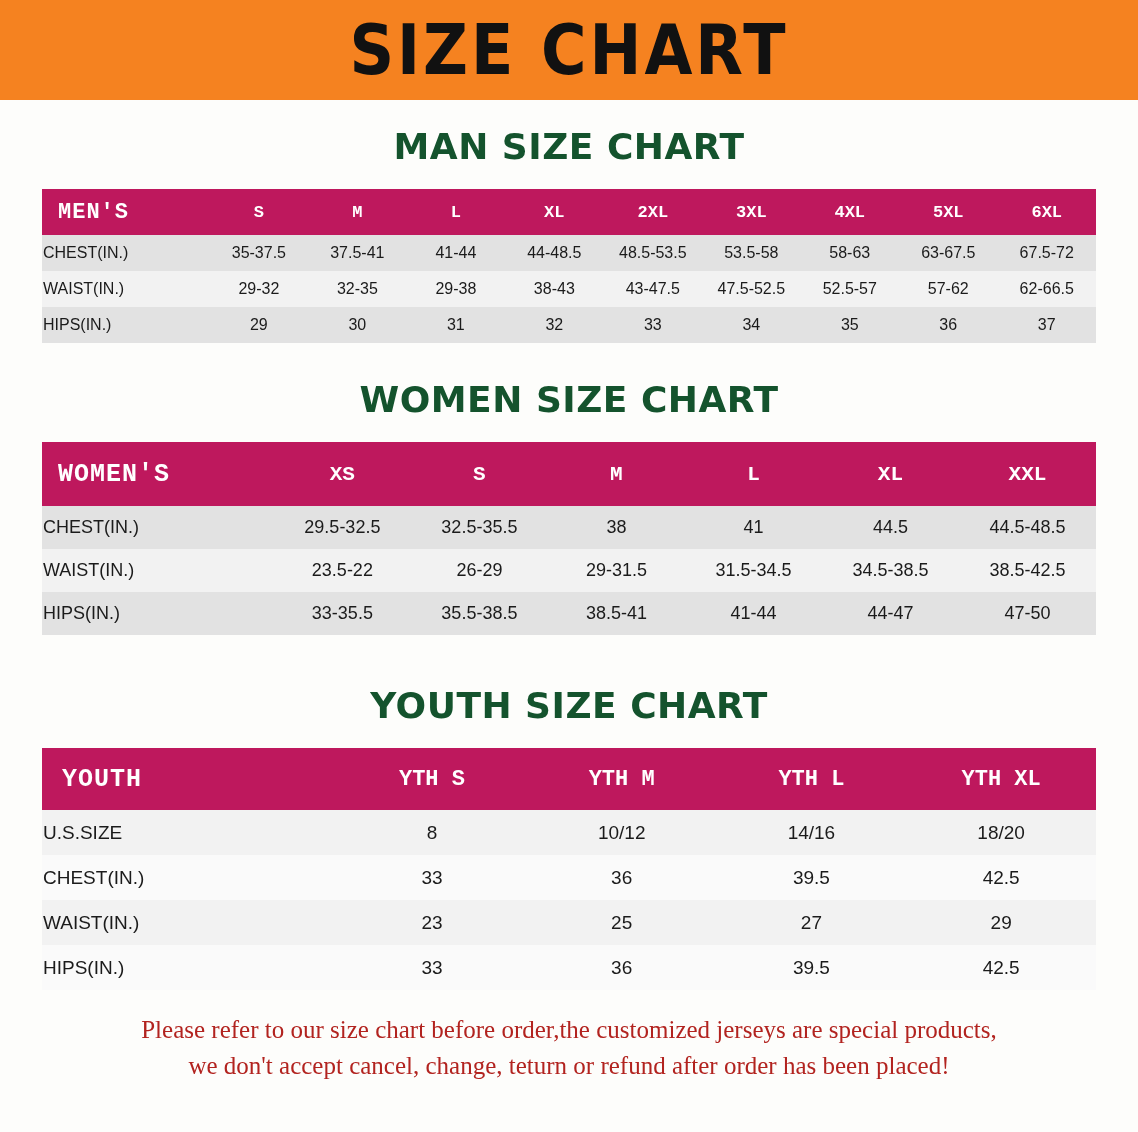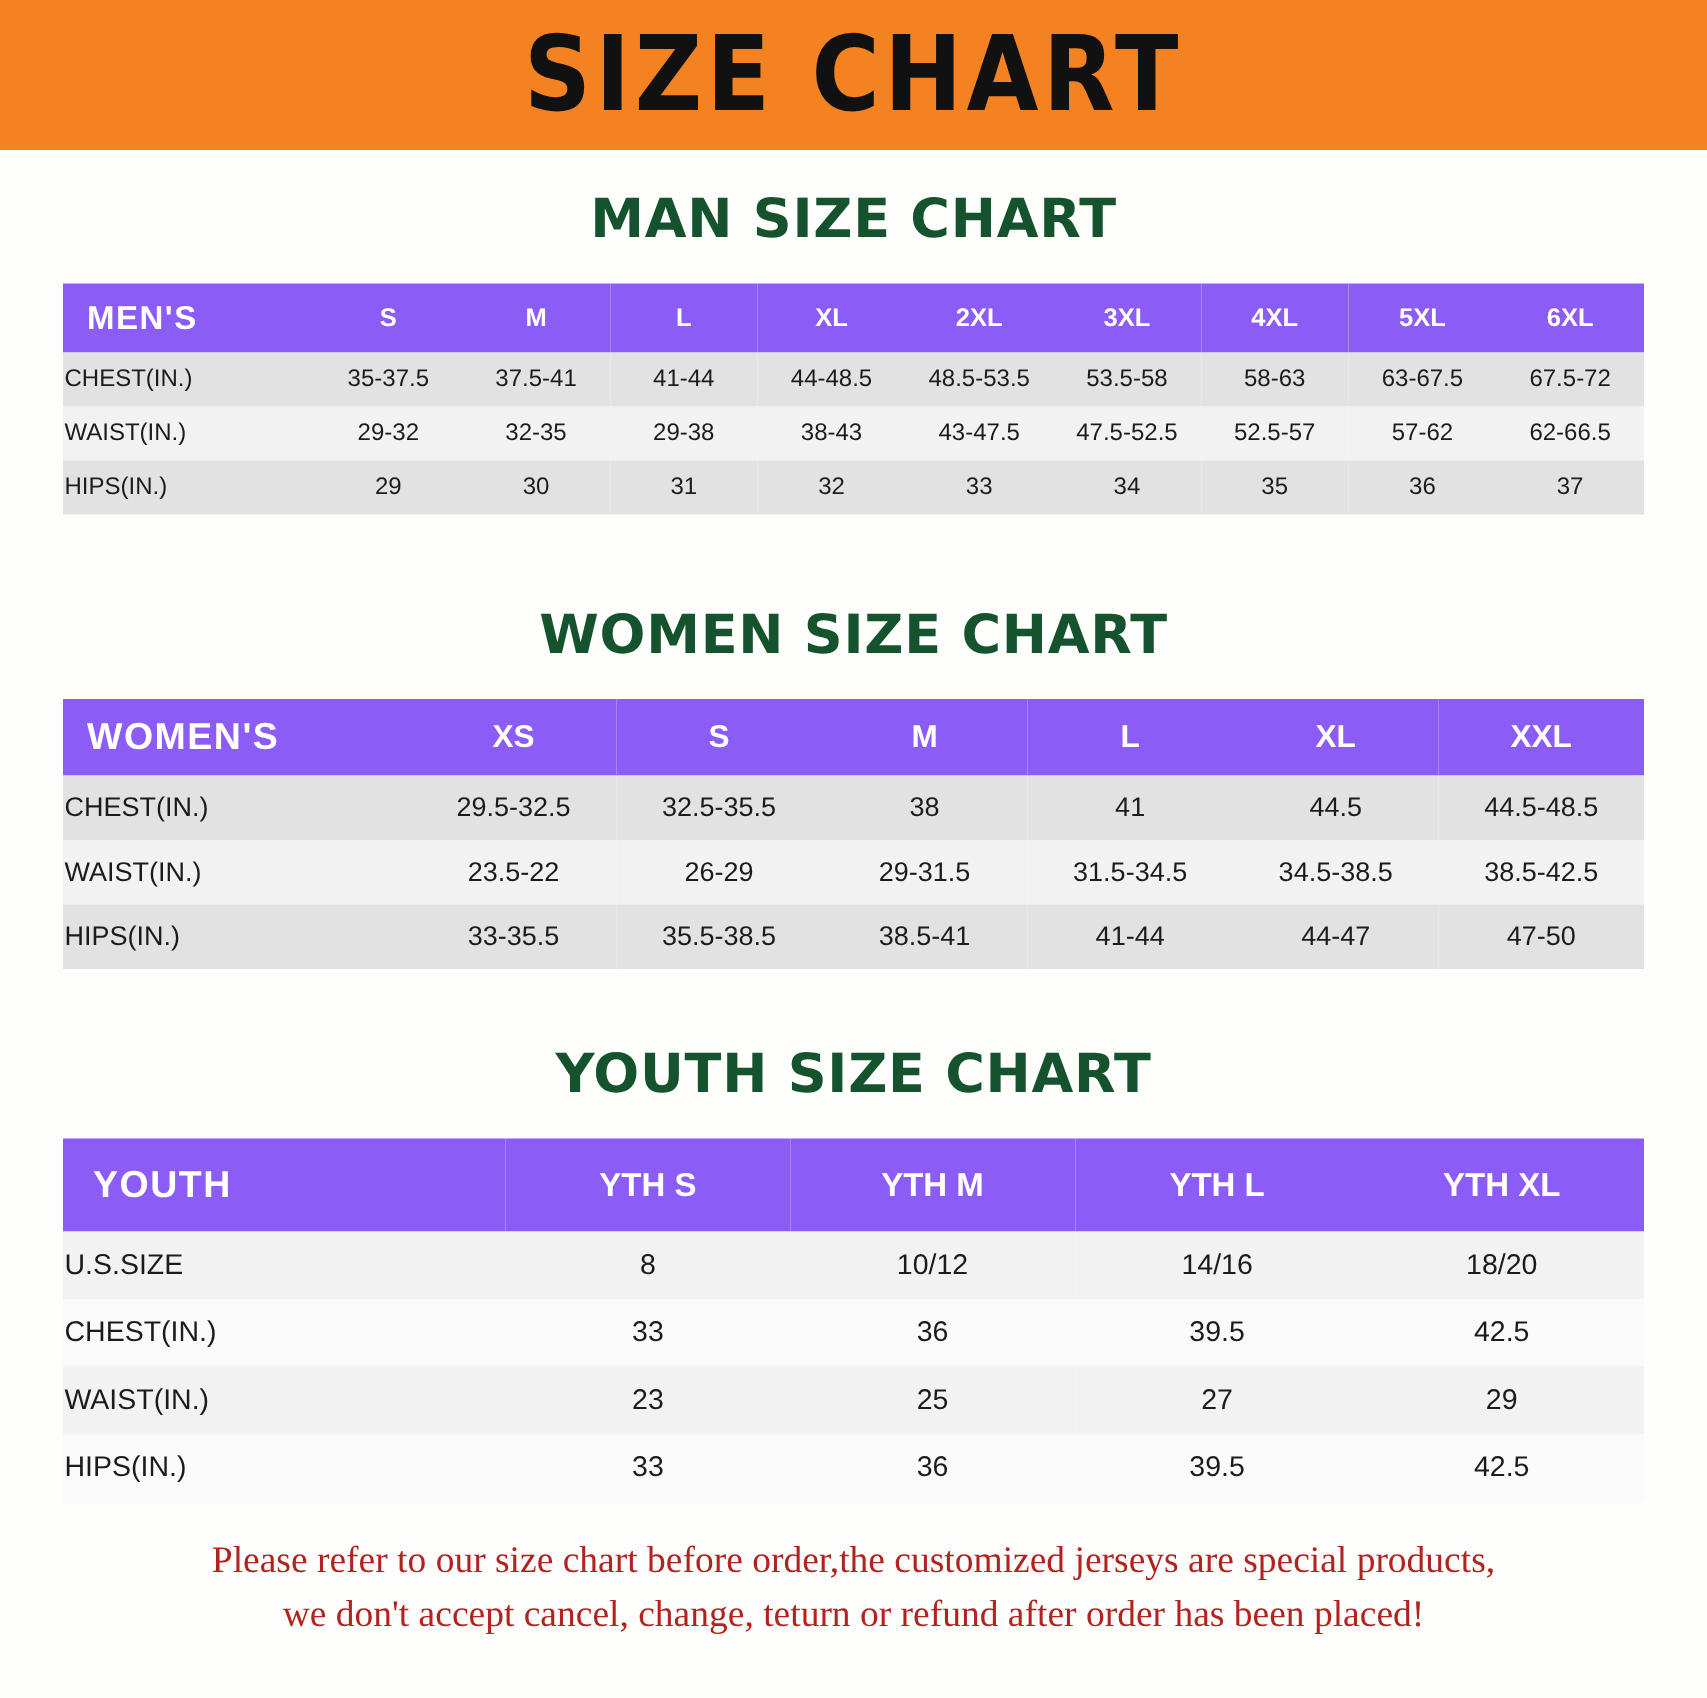--- a/index.html
+++ b/index.html
@@ -38,36 +38,36 @@
   
   .section-title {
     text-align: center;
     font-family: "DejaVu Sans", sans-serif;
     font-weight: bold;
     font-size: 36px;
     letter-spacing: 0.5px;
     color: #14532d;
   }
   .men-title   { margin: 26px 0 22px; }
-  .women-title { margin: 60px 0 22px; }
+  .women-title { margin: 36px 0 22px; }
   .youth-title { margin: 50px 0 22px; }
 
   
   .table-wrap {
     padding: 0 42px;
   }
   table {
     width: 100%;
     border-collapse: collapse;
     table-layout: fixed;
   }
   thead th {
-    background: #8b5cf6;
+    background: #be185d;
     color: #fff;
-    font-family: Liberation Sans, sans-serif;
+    font-family: Liberation Mono, monospace;
     font-weight: bold;
     text-align: center;
     vertical-align: middle;
   }
   thead th.rowlabel {
     text-align: left;
     padding-left: 16px;
     letter-spacing: 1px;
   }
   tbody td {
@@ -81,21 +81,21 @@
 
   
   #men-table thead th { font-size: 17px; height: 46px; }
   #men-table thead th.rowlabel { font-size: 22px; }
   #men-table tbody tr { height: 36px; }
   #men-table tbody td { font-size: 16px; }
   #men-table tbody tr:nth-child(odd)  { background: #e2e2e2; }
   #men-table tbody tr:nth-child(even) { background: #f2f2f2; }
 
   
-  #women-table thead th { font-size: 21px; height: 51px; }
+  #women-table thead th { font-size: 21px; height: 64px; }
   #women-table thead th.rowlabel { font-size: 25px; }
   #women-table tbody tr { height: 43px; }
   #women-table tbody td { font-size: 18px; }
   #women-table tbody tr:nth-child(odd)  { background: #e2e2e2; }
   #women-table tbody tr:nth-child(even) { background: #f2f2f2; }
 
   
   #youth-table thead th { font-size: 22px; height: 62px; }
   #youth-table thead th.rowlabel { font-size: 25px; padding-left: 20px; }
   #youth-table tbody tr { height: 45px; }

